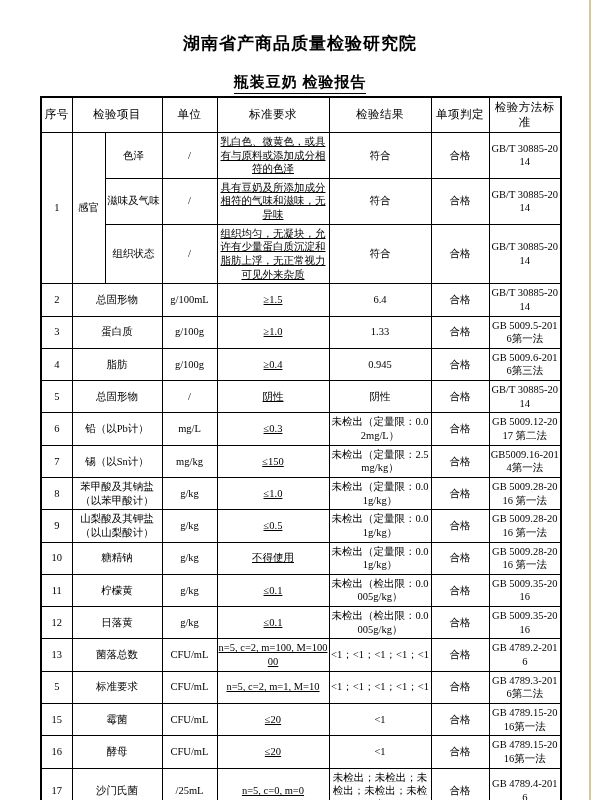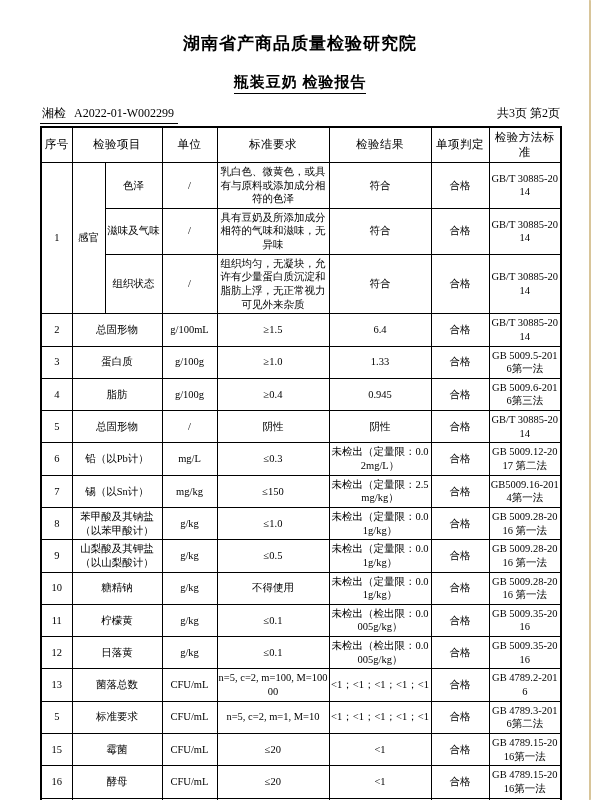--- a/index.html
+++ b/index.html
@@ -77,42 +77,36 @@
     overflow-wrap: break-word;
     word-break: break-all;
   }
   table.report { border: 2px solid #000; }
   table.report tr.head th {
     font-size: 11.5px;
     height: 27px;
     letter-spacing: 0.5px;
   }
   table.report td { height: 26px; }
-  td.c-std { padding: 2px 3px; }
+  td.c-std { padding: 2px 3px; text-decoration: underline; }
   td.c-res { padding: 2px 2px; }
 </style>
 </head>
 <body>
 
 <div class="page">
   <div class="edge-line"></div>
   <div class="content">
 
     <div class="title">湖南省产商品质量检验研究院</div>
 
     <div class="subtitle-wrap">
       <span class="subtitle">瓶装豆奶 检验报告</span>
     </div>
 
-    <div class="meta-row">
-      <span class="report-no-wrap">
-        <span class="report-label">湘检</span><span>A2022-01-W002299</span>
-      </span>
-      <span class="page-info">共3页 第2页</span>
-    </div>
 
     <table class="report">
       <colgroup>
         <col style="width:31px">
           <col style="width:33px">
           <col style="width:57px">
           <col style="width:55px">
         <col style="width:112px">
           <col style="width:102px">
           <col style="width:58px">

